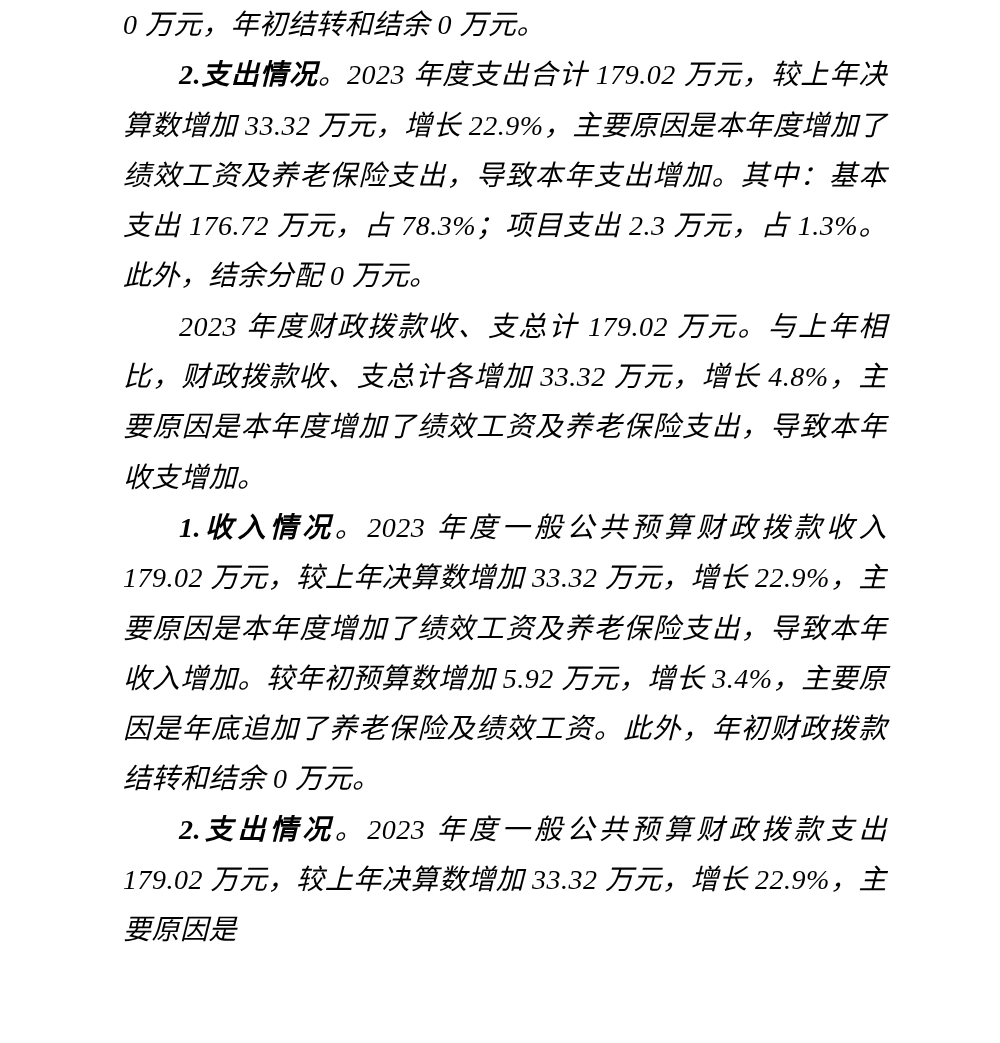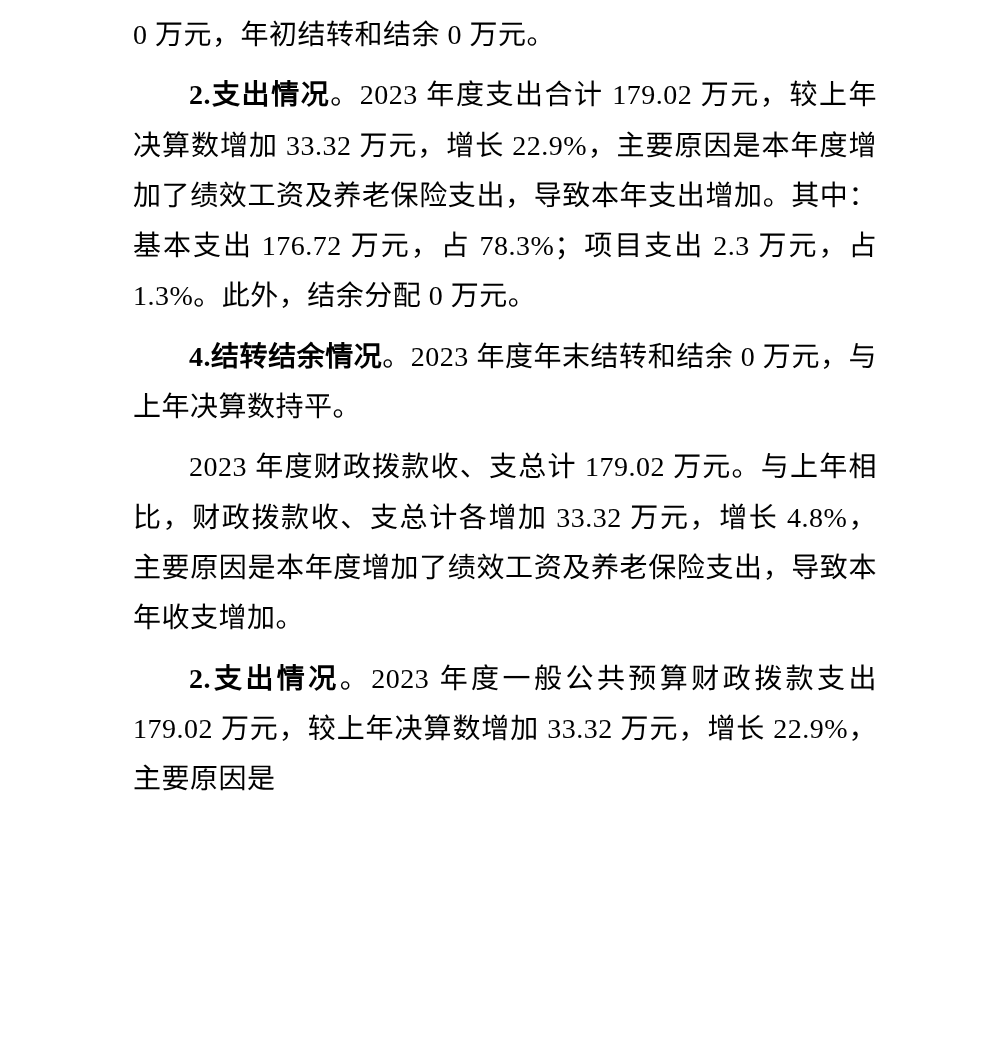--- a/index.html
+++ b/index.html
@@ -19,23 +19,24 @@
     padding: 0 113px 0 123px;
     background: #ffffff;
     color: #000000;
     font-family: "Liberation Serif", "DejaVu Serif", serif;
     font-size: 28px;
     line-height: 50.3px;
     text-align: justify;
     letter-spacing: 0.5px;
   }
   .para {
-    margin: 10px;
+    margin: 0;
     padding: 0;
     text-indent: 2em;
+    font-style: italic;
   }
   .para.continuation {
     text-indent: 0;
   }
   .lead {
     font-weight: bold;
   }
   .heading {
     
     font-weight: normal;
@@ -43,22 +44,22 @@
 </style>
 </head>
 <body>
 
 <div class="page">
 
   <p class="para continuation"><span>0 万元，年初结转和结余 0 万元。</span></p>
 
   <p class="para"><span class="lead">2.支出情况</span><span>。2023 年度支出合计 179.02 万元，较上年决算数增加 33.32 万元，增长 22.9%，主要原因是本年度增加了绩效工资及养老保险支出，导致本年支出增加。其中：基本支出 176.72 万元，占 78.3%；项目支出 2.3 万元，占 1.3%。此外，结余分配 0 万元。</span></p>
 
-  <p class="para"><span class="lead">4.结转结余情况</span><span>。2023 年度年末结转和结余 0 万元，与上年决算数持平。</span></p>
 
 
   <p class="para"><span>2023 年度财政拨款收、支总计 179.02 万元。与上年相比，财政拨款收、支总计各增加 33.32 万元，增长 4.8%，主要原因是本年度增加了绩效工资及养老保险支出，导致本年收支增加。</span></p>
 
 
+  <p class="para"><span class="lead">1.收入情况</span><span>。2023 年度一般公共预算财政拨款收入 179.02 万元，较上年决算数增加 33.32 万元，增长 22.9%，主要原因是本年度增加了绩效工资及养老保险支出，导致本年收入增加。较年初预算数增加 5.92 万元，增长 3.4%，主要原因是年底追加了养老保险及绩效工资。此外，年初财政拨款结转和结余 0 万元。</span></p>
 
   <p class="para"><span class="lead">2.支出情况</span><span>。2023 年度一般公共预算财政拨款支出 179.02 万元，较上年决算数增加 33.32 万元，增长 22.9%，主要原因是</span></p>
 
 </div>
 
 </body></html>

